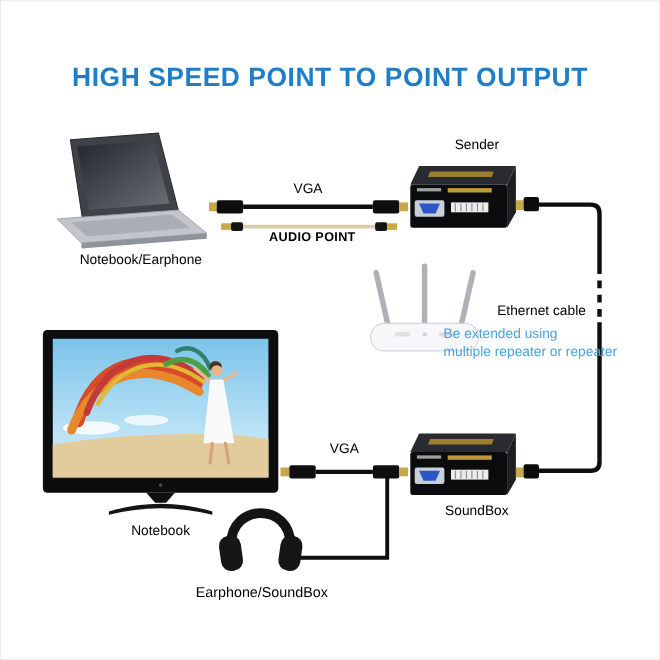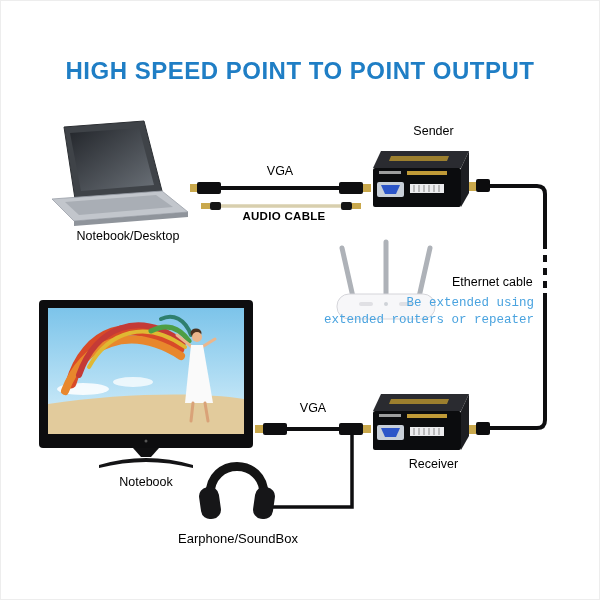--- a/index.html
+++ b/index.html
@@ -4,22 +4,22 @@
 <style>
   * { margin:0; padding:0; box-sizing:border-box; }
   html,body { width:600px; height:600px; background:#fff; font-family:"Liberation Sans", sans-serif; }
   .stage { position:relative; width:600px; height:600px; background:#fff; overflow:hidden; border:1px solid #ededed; }
   .art { position:absolute; left:0; top:0; z-index:1; }
   .label { position:absolute; z-index:2; color:#000000; font-size:12.5px; }
   .center { text-align:center; }
   .title { position:absolute; z-index:2; left:0; right:0; top:56px; text-align:center;
            font-size:24px; font-weight:bold; letter-spacing:.5px; color:#1f7ec5; }
   .bold { font-weight:bold; }
-  .note { position:absolute; z-index:2; right:65px; top:294px; text-align:right;
-          font-size:12.5px; line-height:17px; color:#4aa3df;font-family:Liberation Mono, monospace; }
+  .note { position:absolute; z-index:2; right:38px; top:294px; text-align:left;
+          font-size:12.5px; line-height:17px; color:#4aa3df; }
 </style>
 </head>
 <body>
 
 <div class="stage">
 
   <svg class="art" width="600" height="600" viewBox="0 0 600 600" xmlns="http://www.w3.org/2000/svg">
     <defs>
       <linearGradient id="scr" x1="0" y1="0" x2="1" y2="1">
         <stop offset="0" stop-color="#23262b"></stop>
@@ -131,36 +131,36 @@
 
     <g>
       <path d="M209,494 C209,456 263,456 263,494" fill="none" stroke="#141414" stroke-width="9" stroke-linecap="round"></path>
       <rect x="199" y="486" width="20" height="32" rx="9" fill="#161618" transform="rotate(-8 209 502)"></rect>
       <rect x="253" y="486" width="20" height="32" rx="9" fill="#161618" transform="rotate(8 263 502)"></rect>
     </g>
   </svg>
 
   <div class="title" style="color: rgb(31, 126, 197);">HIGH SPEED POINT TO POINT OUTPUT</div>
 
-  <div class="label center" style="left:57px; top:228px; width:140px;">Notebook/Desktop</div>
+  <div class="label center" style="left:57px; top:228px; width:140px;">Notebook/Earphone</div>
 
   <div class="label center" style="left:249px; top:163px; width:60px;">VGA</div>
 
-  <div class="label center bold" style="left:223px; top:209px; width:120px; font-size:11.5px; letter-spacing:.3px;">AUDIO CABLE</div>
+  <div class="label center bold" style="left:223px; top:209px; width:120px; font-size:11.5px; letter-spacing:.3px;">AUDIO POINT</div>
 
   <div class="label center" style="left:390px; top:123px; width:85px;">Sender</div>
 
   <div class="label" style="left:451px; top:274px;">Ethernet cable</div>
 
   <div class="note" style="color: rgb(74, 163, 223);">
     <div>Be extended using</div>
-    <div>extended routers or repeater</div>
+    <div>multiple repeater or repeater</div>
   </div>
 
   <div class="label center" style="left:105px; top:474px; width:80px;">Notebook</div>
 
   <div class="label center" style="left:282px; top:400px; width:60px;">VGA</div>
 
-  <div class="label center" style="left:390px; top:456px; width:85px;">Receiver</div>
+  <div class="label center" style="left:390px; top:456px; width:85px;">SoundBox</div>
 
   <div class="label center" style="left:162px; top:530px; width:150px; font-size:13px;">Earphone/SoundBox</div>
 
 </div>
 
 </body></html>

